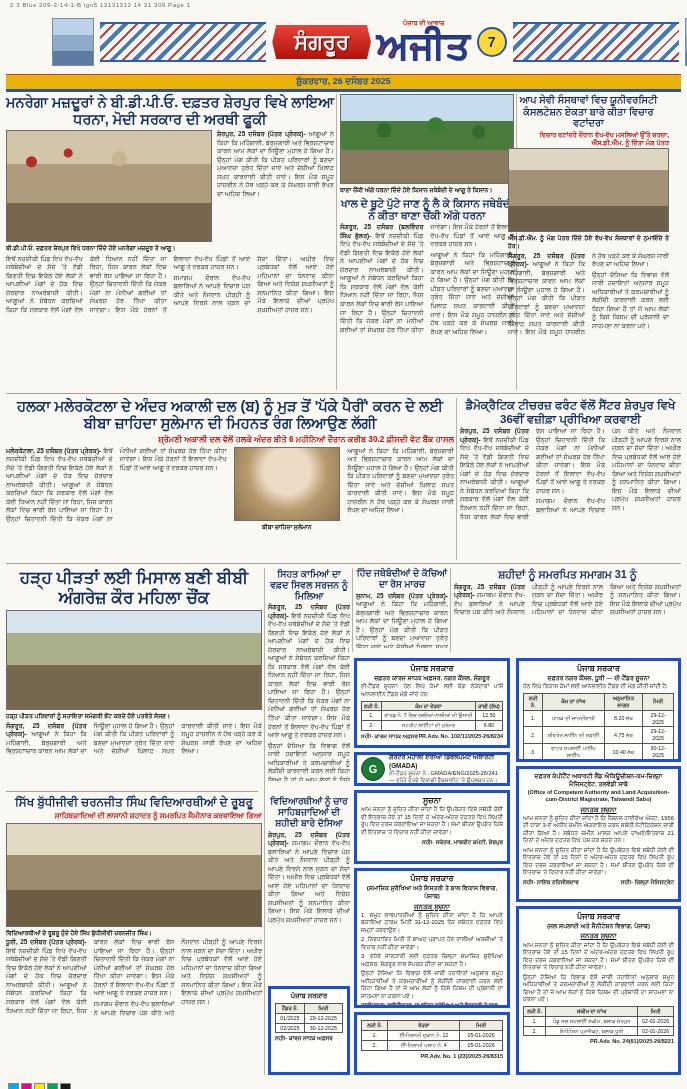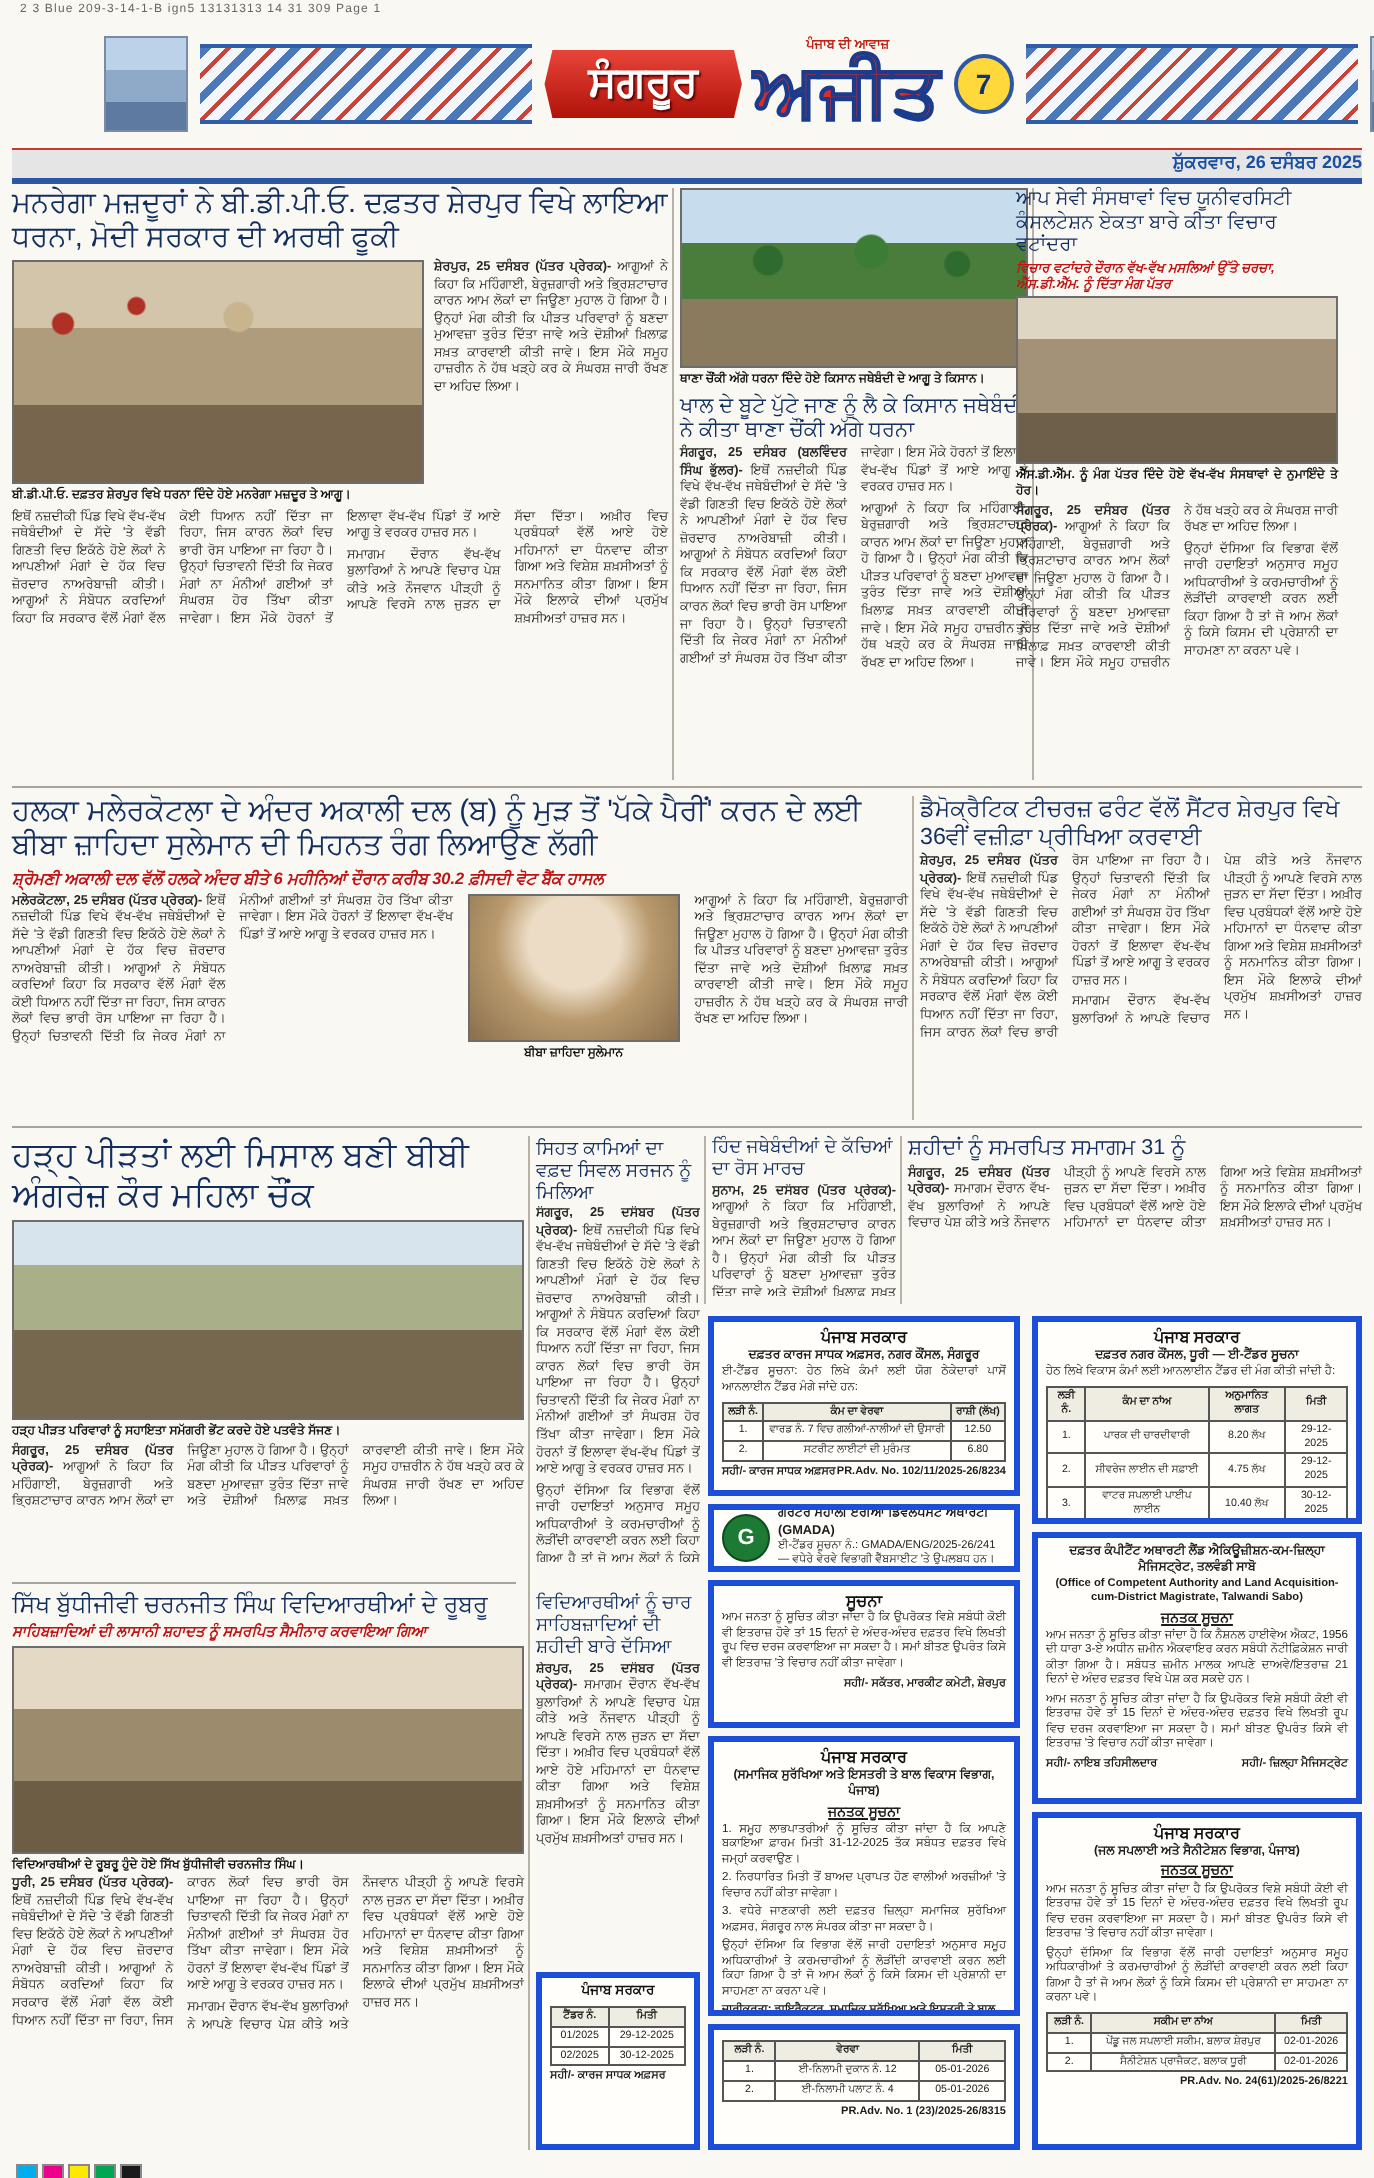--- a/index.html
+++ b/index.html
@@ -14,25 +14,25 @@
   .deco{flex:1;height:36px;border-top:2px solid #2f5da8;border-bottom:2px solid #2f5da8;
       background:repeating-linear-gradient(135deg,#4a78b8 0 4px,#f3f6fb 4px 9px,#c94338 9px 11px,#f3f6fb 11px 16px);}
   .ribbon{background:linear-gradient(180deg,#e8443a,#b01309);color:#fff;font-weight:bold;
       font-size:21px;padding:5px 22px;clip-path:polygon(4% 0,96% 0,100% 50%,96% 100%,4% 100%,0 50%);
       white-space:nowrap;text-shadow:1px 1px 1px #5d0500;}
   .brand{display:flex;flex-direction:column;align-items:center;line-height:1;}
   .brand .tag{font-size:6.5px;color:#c22317;font-weight:bold;margin-bottom:1px;}
   .brand .logo{font-size:37px;font-weight:900;color:#e42a20;-webkit-text-stroke:1px #1b3c8c;letter-spacing:1px;}
   .page-badge{width:26px;height:26px;border-radius:50%;background:#ffd93b;border:2px solid #2b57a5;
       color:#14346e;font-weight:bold;font-size:14px;display:flex;align-items:center;justify-content:center;}
-  .datebar{text-align:right;font-weight:bold;font-size:9px;color:#1b4fa0;
-      border-top:1px solid #c23a2e;border-bottom:3px solid #2b57a5;line-height:13px;background:#e5e5e5;}
+  .datebar{text-align:center;font-weight:bold;font-size:9px;color:#1b4fa0;
+      border-top:1px solid #c23a2e;border-bottom:3px solid #2b57a5;line-height:13px;background:#eab308;}
   
-  .hl{font-weight:normal;color:#122e5e;line-height:1.18;margin:0 0 2px 0;}
-  .sub{font-weight:bold;text-align:left;color:#c01414;line-height:1.2;margin:0 0 2px 0;font-style:italic;}
+  .hl{font-weight:bold;text-align:center;color:#122e5e;line-height:1.18;margin:0 0 2px 0;}
+  .sub{font-weight:bold;text-align:right;color:#c01414;line-height:1.2;margin:0 0 2px 0;}
   .body{font-size:6.4px;line-height:1.33;text-align:justify;color:#242424;}
   .body p{margin:0 0 2px 0;}
   .dl{font-weight:bold;}
   .cols2{column-count:2;column-gap:7px;}
   .cols3{column-count:3;column-gap:7px;}
   .cols4{column-count:4;column-gap:7px;}
   .photo{border:1px solid #6d6d6d;box-sizing:border-box;}
   .cap{font-size:6.1px;font-weight:bold;line-height:1.25;text-align:justify;margin-top:2px;color:#111;}
   .vr{position:absolute;width:1px;background:#b8b2a6;}
   .hrule{position:absolute;height:1px;background:#a8a29a;}

